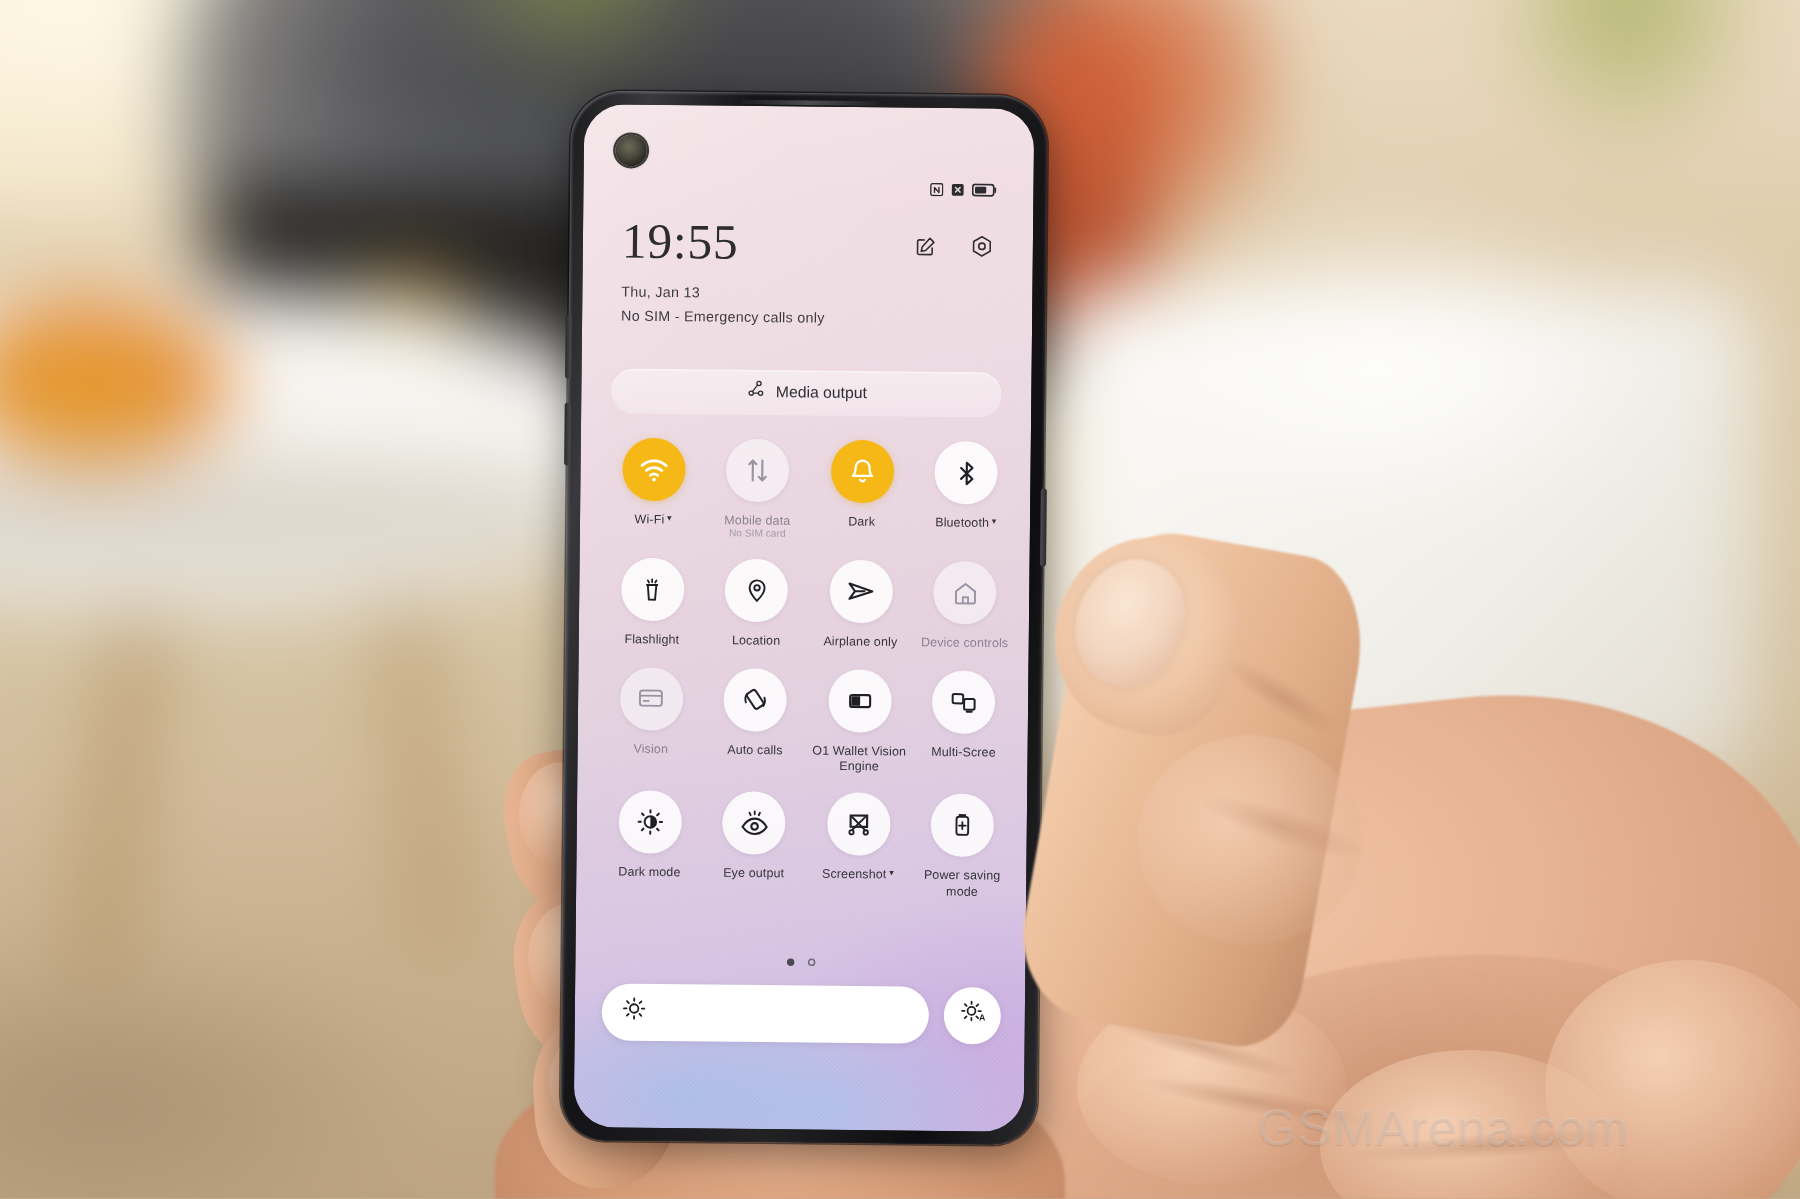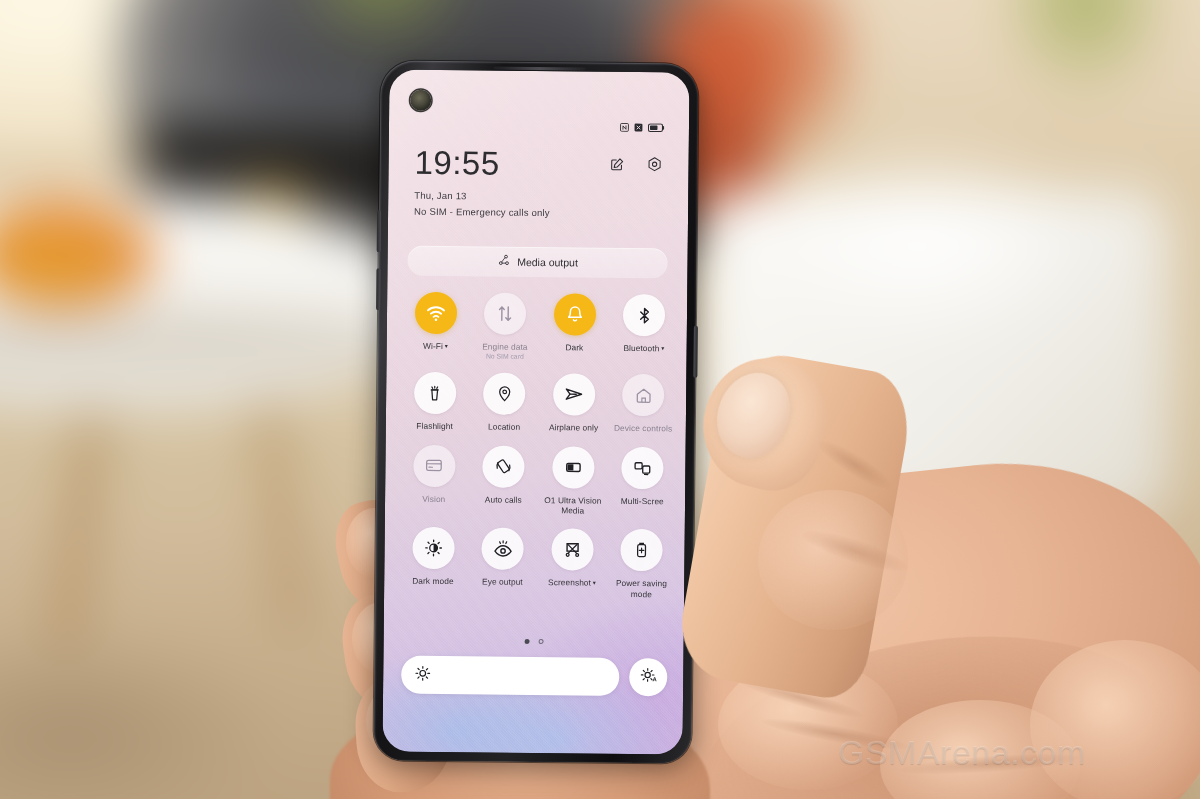--- a/index.html
+++ b/index.html
@@ -323,21 +323,21 @@
   .sb-icon { display: block; }
 
   
   .qs-header {
     position: absolute; left: 0; right: 0; top: 76px; padding: 0 26px;
     z-index: 5;
   }
   .clock-row { display: flex; align-items: flex-start; justify-content: space-between; }
   .clock {
     font-size: 33px; font-weight: 400; color: #2d2d30;
-    letter-spacing: 0.5px; line-height: 1; font-family: Liberation Sans, sans-serif;
+    letter-spacing: 0.5px; line-height: 1; font-family: Liberation Serif, serif;
   }
   .header-actions { display: flex; gap: 22px; align-items: center; padding-top: 8px; }
   .hdr-btn { cursor: pointer; }
   .date-line {
     margin-top: 11px; font-size: 9.5px; color: #3c3c40; letter-spacing: 0.2px;
   }
   .sim-line {
     margin-top: 5px; font-size: 9.5px; color: #3c3c40; letter-spacing: 0.2px;
   }
 
@@ -551,21 +551,21 @@
           <div class="tile-label"><span>Wi-Fi</span><span class="caret"> ▾</span></div>
         </div>
 
         <div class="tile">
           <div class="tile-circle dim">
             <svg width="20" height="20" viewBox="0 0 24 24">
               <path d="M8.2 20V4M8.2 4L5.4 7M8.2 4l2.8 3" fill="none" stroke="#9a92a2" stroke-width="1.7" stroke-linecap="round" stroke-linejoin="round"></path>
               <path d="M15.8 4v16M15.8 20l2.8-3M15.8 20l-2.8-3" fill="none" stroke="#9a92a2" stroke-width="1.7" stroke-linecap="round" stroke-linejoin="round"></path>
             </svg>
           </div>
-          <div class="tile-label dim">Engine data</div>
+          <div class="tile-label dim">Mobile data</div>
           <div class="tile-sub">No SIM card</div>
         </div>
 
         <div class="tile">
           <div class="tile-circle on">
             <svg width="20" height="20" viewBox="0 0 24 24">
               <path d="M12 3.2a5.6 5.6 0 0 0-5.6 5.6c0 5-2 6.6-2 6.6h15.2s-2-1.6-2-6.6A5.6 5.6 0 0 0 12 3.2z" fill="none" stroke="#fff" stroke-width="1.8" stroke-linejoin="round"></path>
               <path d="M10.2 18.6a2 2 0 0 0 3.6 0" fill="none" stroke="#fff" stroke-width="1.8" stroke-linecap="round"></path>
             </svg>
           </div>
@@ -644,21 +644,21 @@
           <div class="tile-label">Auto calls</div>
         </div>
 
         <div class="tile">
           <div class="tile-circle">
             <svg width="20" height="20" viewBox="0 0 24 24">
               <rect x="4" y="7.2" width="16" height="9.6" rx="1.8" fill="none" stroke="#1f1f24" stroke-width="1.7"></rect>
               <path d="M5 8.2h7v7.6H5z" fill="#1f1f24"></path>
             </svg>
           </div>
-          <div class="tile-label">O1 Ultra Vision Media</div>
+          <div class="tile-label">O1 Wallet Vision Engine</div>
         </div>
 
         <div class="tile">
           <div class="tile-circle">
             <svg width="20" height="20" viewBox="0 0 24 24">
               <rect x="3.2" y="5.6" width="8.4" height="7.4" rx="1.4" fill="none" stroke="#1f1f24" stroke-width="1.6"></rect>
               <rect x="12.4" y="9.4" width="8.4" height="8.6" rx="1.4" fill="none" stroke="#1f1f24" stroke-width="1.6"></rect>
               <path d="M14.6 19.6h4" stroke="#1f1f24" stroke-width="1.5" stroke-linecap="round"></path>
             </svg>
           </div>

